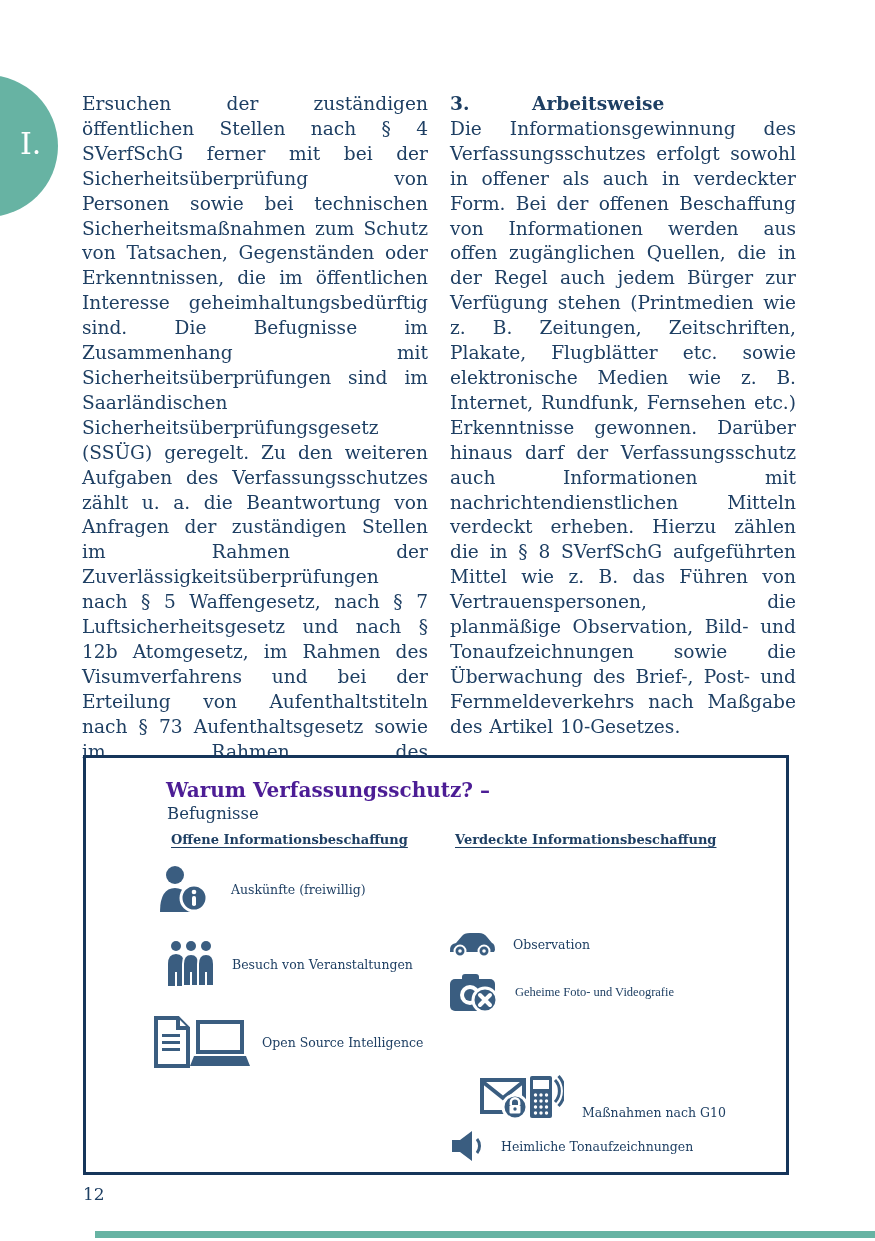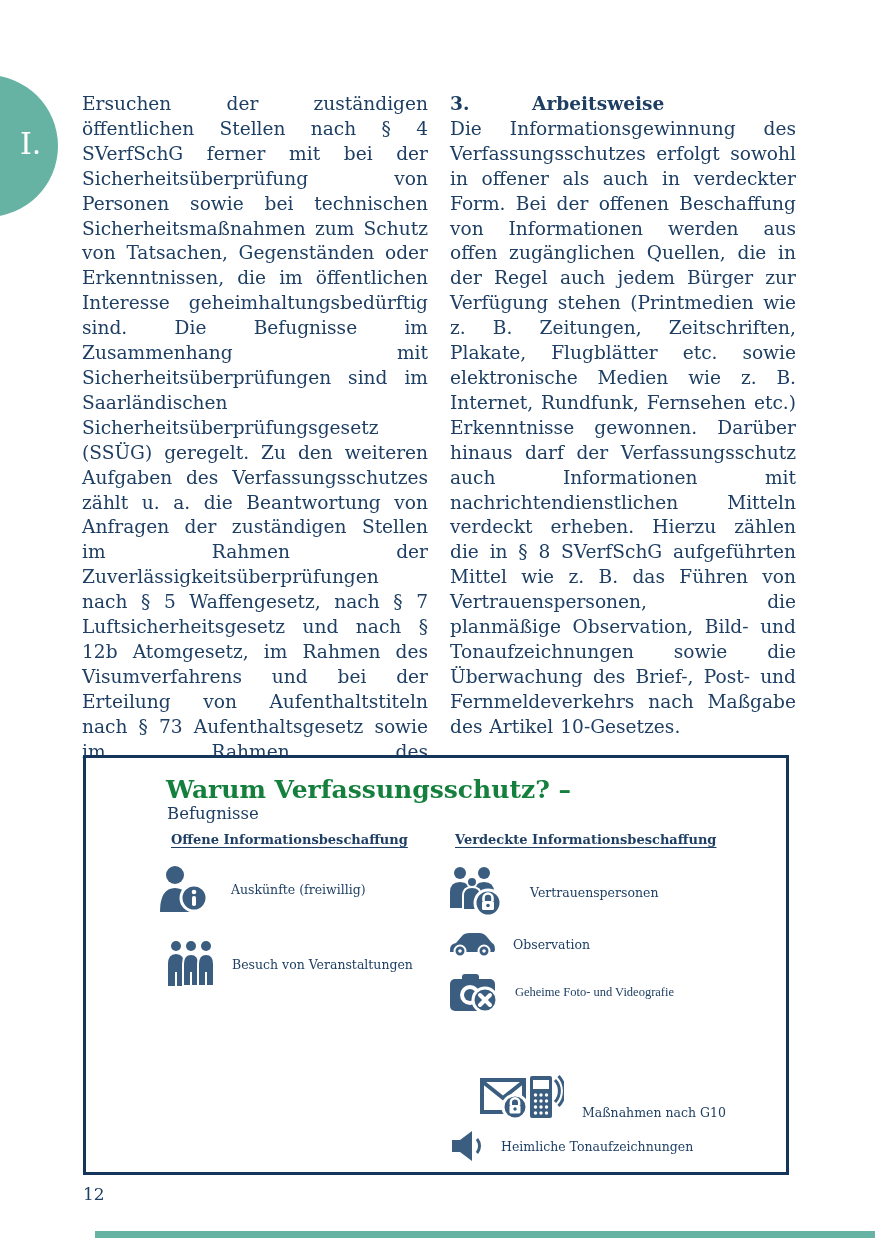--- a/index.html
+++ b/index.html
@@ -33,21 +33,21 @@
   .col.right{left:450px;}
   .heading{font-weight:bold;font-size:18.6px;line-height:24.9px;display:flex;}
   .hnum{width:82px;}
   
   .figure-box{
     position:absolute;left:83px;top:755px;width:706px;height:420px;
     border:3px solid #16355a;background:#ffffff;box-sizing:border-box;
   }
   .fig-title{
     position:absolute;left:80px;top:20px;
-    font-weight:bold;font-size:25px;line-height:24px;color:#15803d;
+    font-weight:bold;font-size:20px;line-height:24px;color:#4c1d95;
   }
   .fig-subtitle{
     position:absolute;left:81px;top:46px;
     font-size:16.5px;color:#1e3f63;
   }
   .fig-header{
     position:absolute;top:74px;
     font-weight:bold;font-size:13px;color:#1e3f63;
     text-decoration:underline;text-underline-offset:3px;
   }
@@ -120,38 +120,37 @@
           <path d="M17 46 V24 Q17 14 25 14 Q33 14 33 24 V46 Z" stroke="#ffffff" stroke-width="2"></path>
           <path d="M32 46 V24 Q32 14 40 14 Q48 14 48 24 V46 Z" stroke="#ffffff" stroke-width="2"></path>
           <rect x="9" y="32" width="2" height="14" fill="#ffffff"></rect>
           <rect x="24" y="32" width="2" height="14" fill="#ffffff"></rect>
           <rect x="39" y="32" width="2" height="14" fill="#ffffff"></rect>
         </g>
       </svg>
       <span class="fig-label" style="margin-left:16px;">Besuch von Veranstaltungen</span>
     </div>
 
-
-    <div class="fig-row" style="left:362px;top:108px;">
-      <svg class="icn" width="58" height="52" viewBox="0 0 58 52">
-        <g fill="#3a5d80">
-          <circle cx="12" cy="7" r="6"></circle>
-            <circle cx="36" cy="7" r="6"></circle>
-          <path d="M2 42 V26 Q2 16 12 16 Q22 16 22 26 V42 Z"></path>
-          <path d="M26 42 V26 Q26 16 36 16 Q46 16 46 26 V42 Z"></path>
-          <circle cx="24" cy="16" r="5" stroke="#ffffff" stroke-width="2"></circle>
-          <path d="M15 44 V30 Q15 21 24 21 Q33 21 33 30 V44 Z" stroke="#ffffff" stroke-width="2"></path>
-          <circle cx="40" cy="37" r="13" stroke="#ffffff" stroke-width="3"></circle>
-          <path d="M35.5 35 v-3 a4.5 4.5 0 0 1 9 0 v3" stroke="#ffffff" stroke-width="2.6" fill="none"></path>
-          <rect x="34" y="35" width="12" height="9" rx="1.6" fill="#ffffff"></rect>
-          <circle cx="40" cy="39.5" r="1.8" fill="#3a5d80"></circle>
-        </g>
-      </svg>
-      <span class="fig-label" style="margin-left:24px;">Vertrauenspersonen</span>
-    </div>
+    <div class="fig-row" style="left:66px;top:256px;">
+      <svg class="icn" width="98" height="56" viewBox="0 0 98 56">
+        <g fill="none" stroke="#3a5d80" stroke-width="4">
+          <path d="M4 4 H26 L36 14 V52 H4 Z" fill="#ffffff"></path>
+          <path d="M26 4 V14 H36" fill="#ffffff"></path>
+          <rect x="46" y="8" width="44" height="30" fill="#ffffff"></rect>
+        </g>
+        <g fill="#3a5d80">
+          <rect x="10" y="20" width="18" height="3"></rect>
+          <rect x="10" y="27" width="18" height="3"></rect>
+          <rect x="10" y="34" width="18" height="3"></rect>
+          <path d="M42 42 H94 L98 52 H38 Z"></path>
+        </g>
+      </svg>
+      <span class="fig-label" style="margin-left:12px;">Open Source Intelligence</span>
+    </div>
+
 
     <div class="fig-row" style="left:362px;top:172px;">
       <svg class="icn" width="48" height="28" viewBox="0 0 48 28">
         <g fill="#3a5d80">
           <path d="M2 22 Q1 14 8 13 L14 6 Q16 3 22 3 H31 Q36 3 39 7 L44 13 Q47 14 47 20 L46 22 Z"></path>
           <circle cx="12" cy="21" r="5.5" stroke="#ffffff" stroke-width="2"></circle>
           <circle cx="12" cy="21" r="1.8" fill="#ffffff"></circle>
           <circle cx="36" cy="21" r="5.5" stroke="#ffffff" stroke-width="2"></circle>
           <circle cx="36" cy="21" r="1.8" fill="#ffffff"></circle>
         </g>

